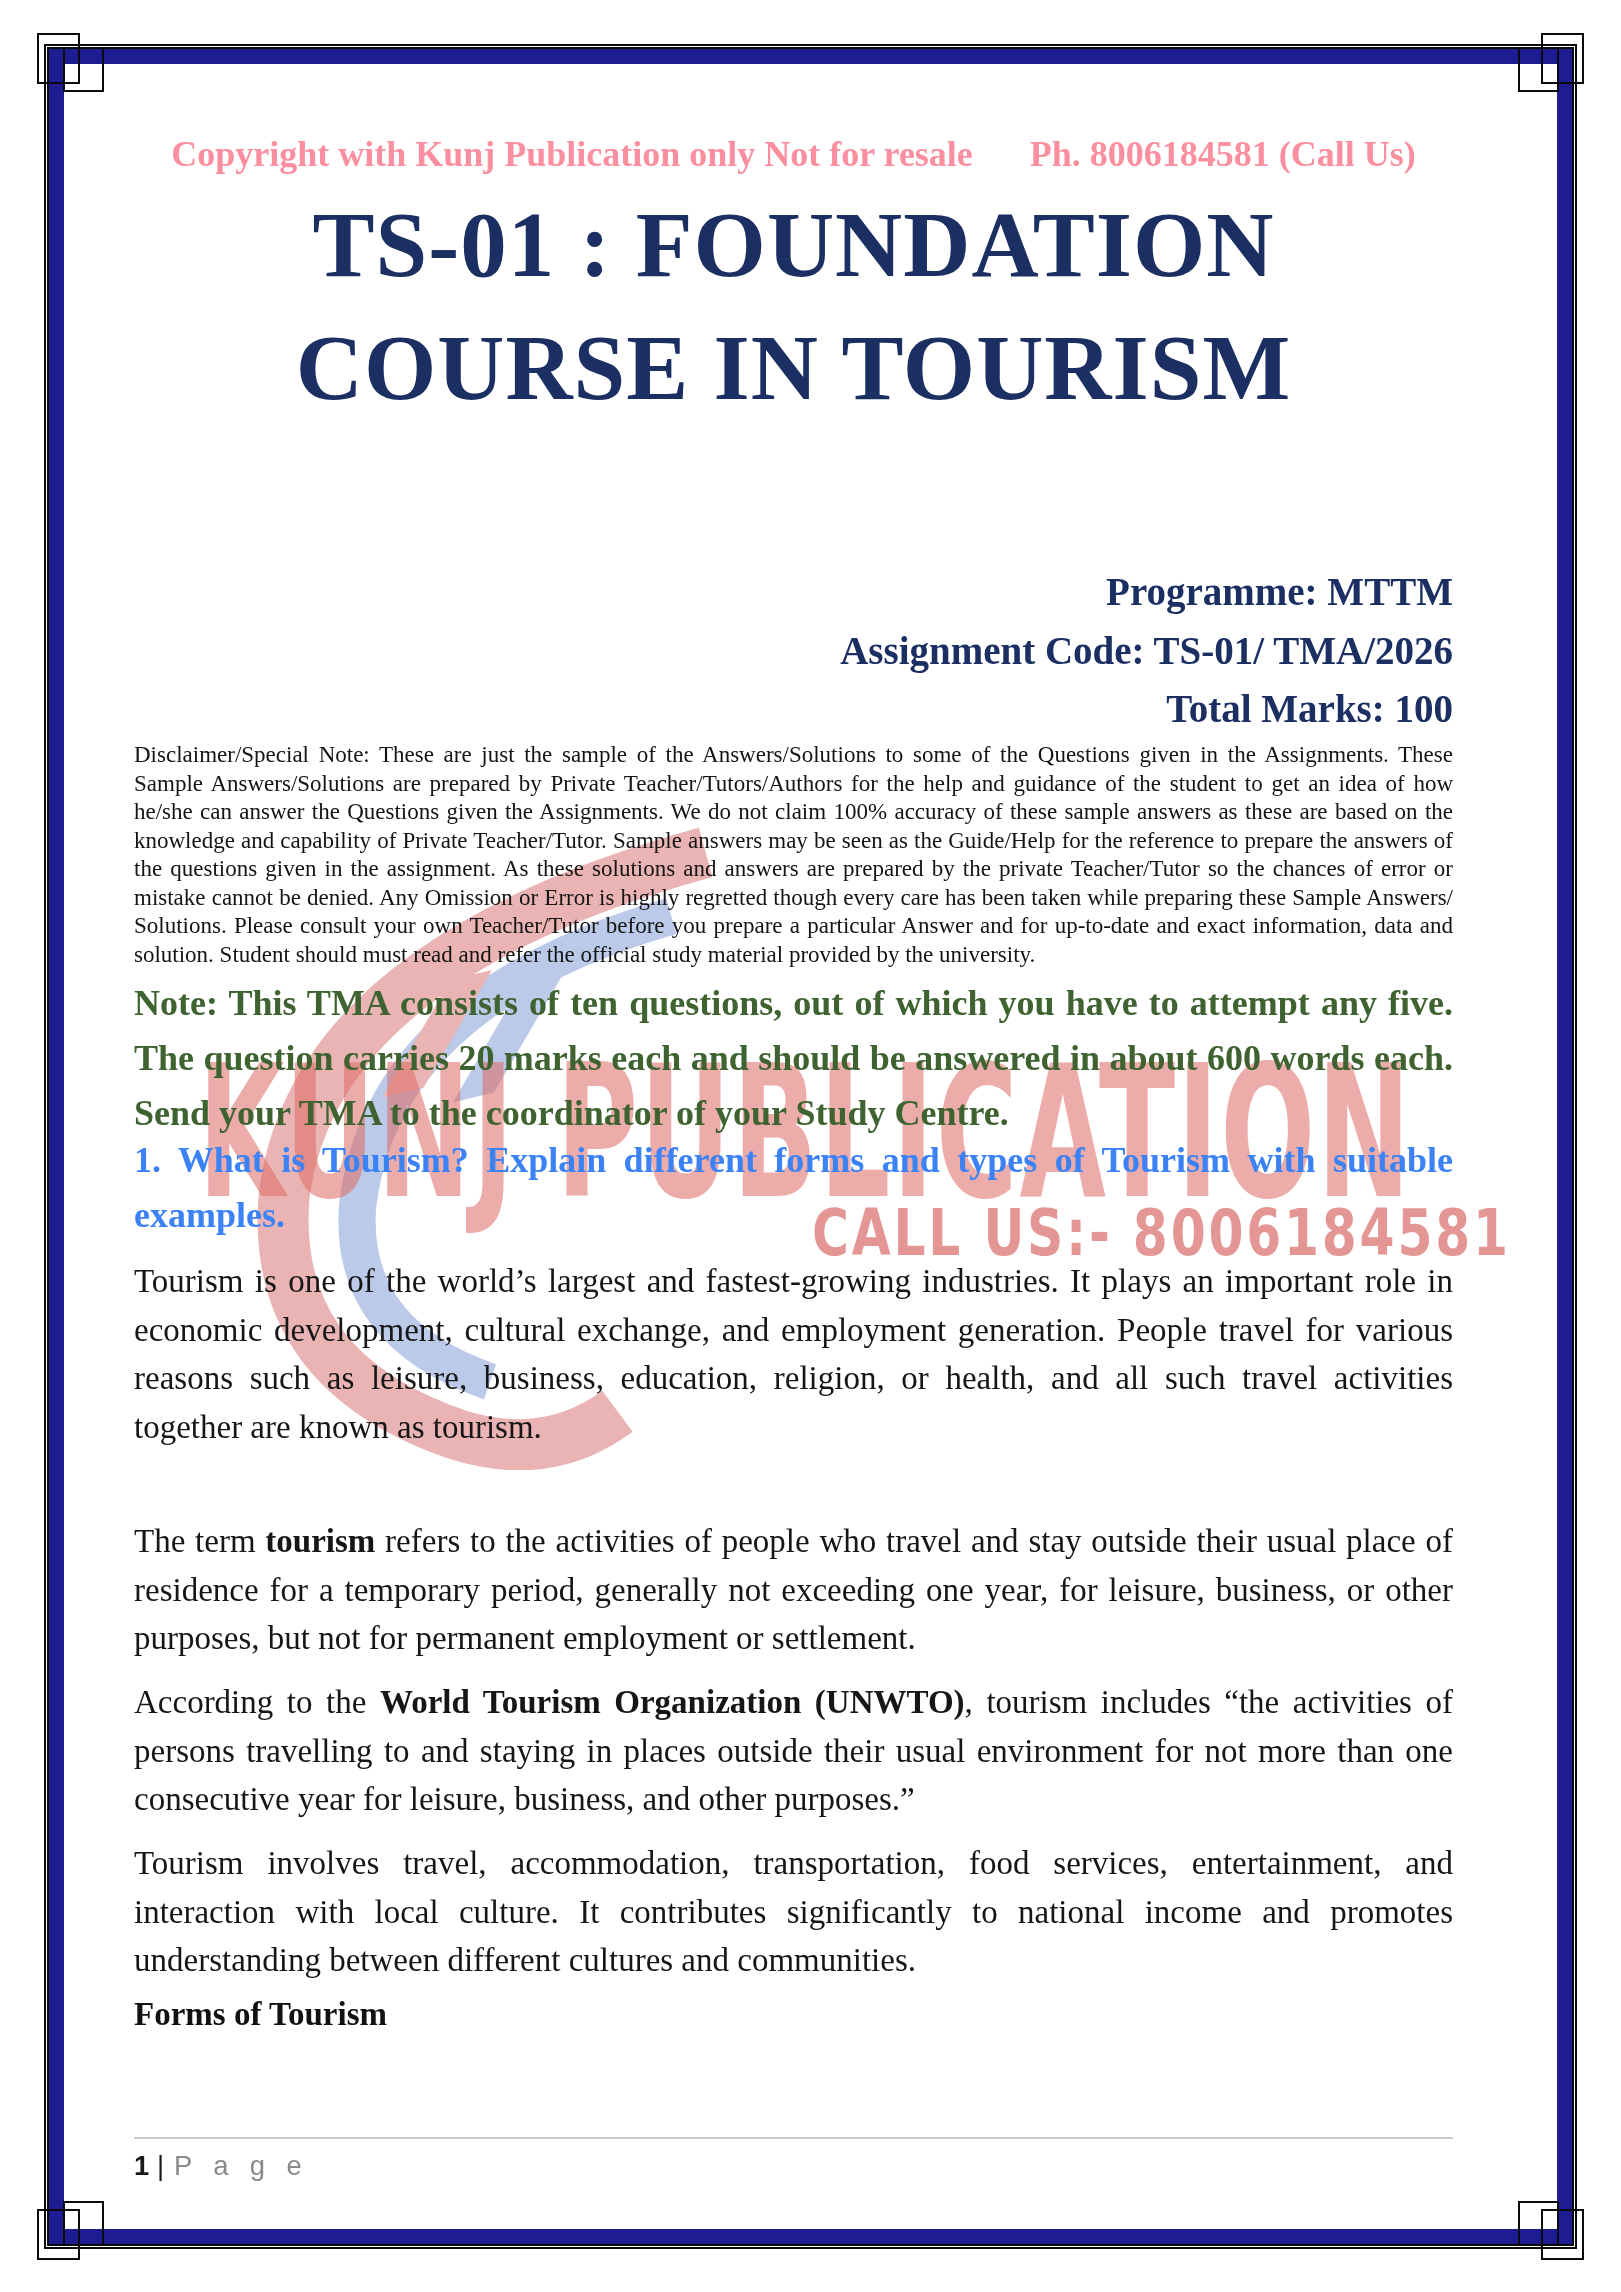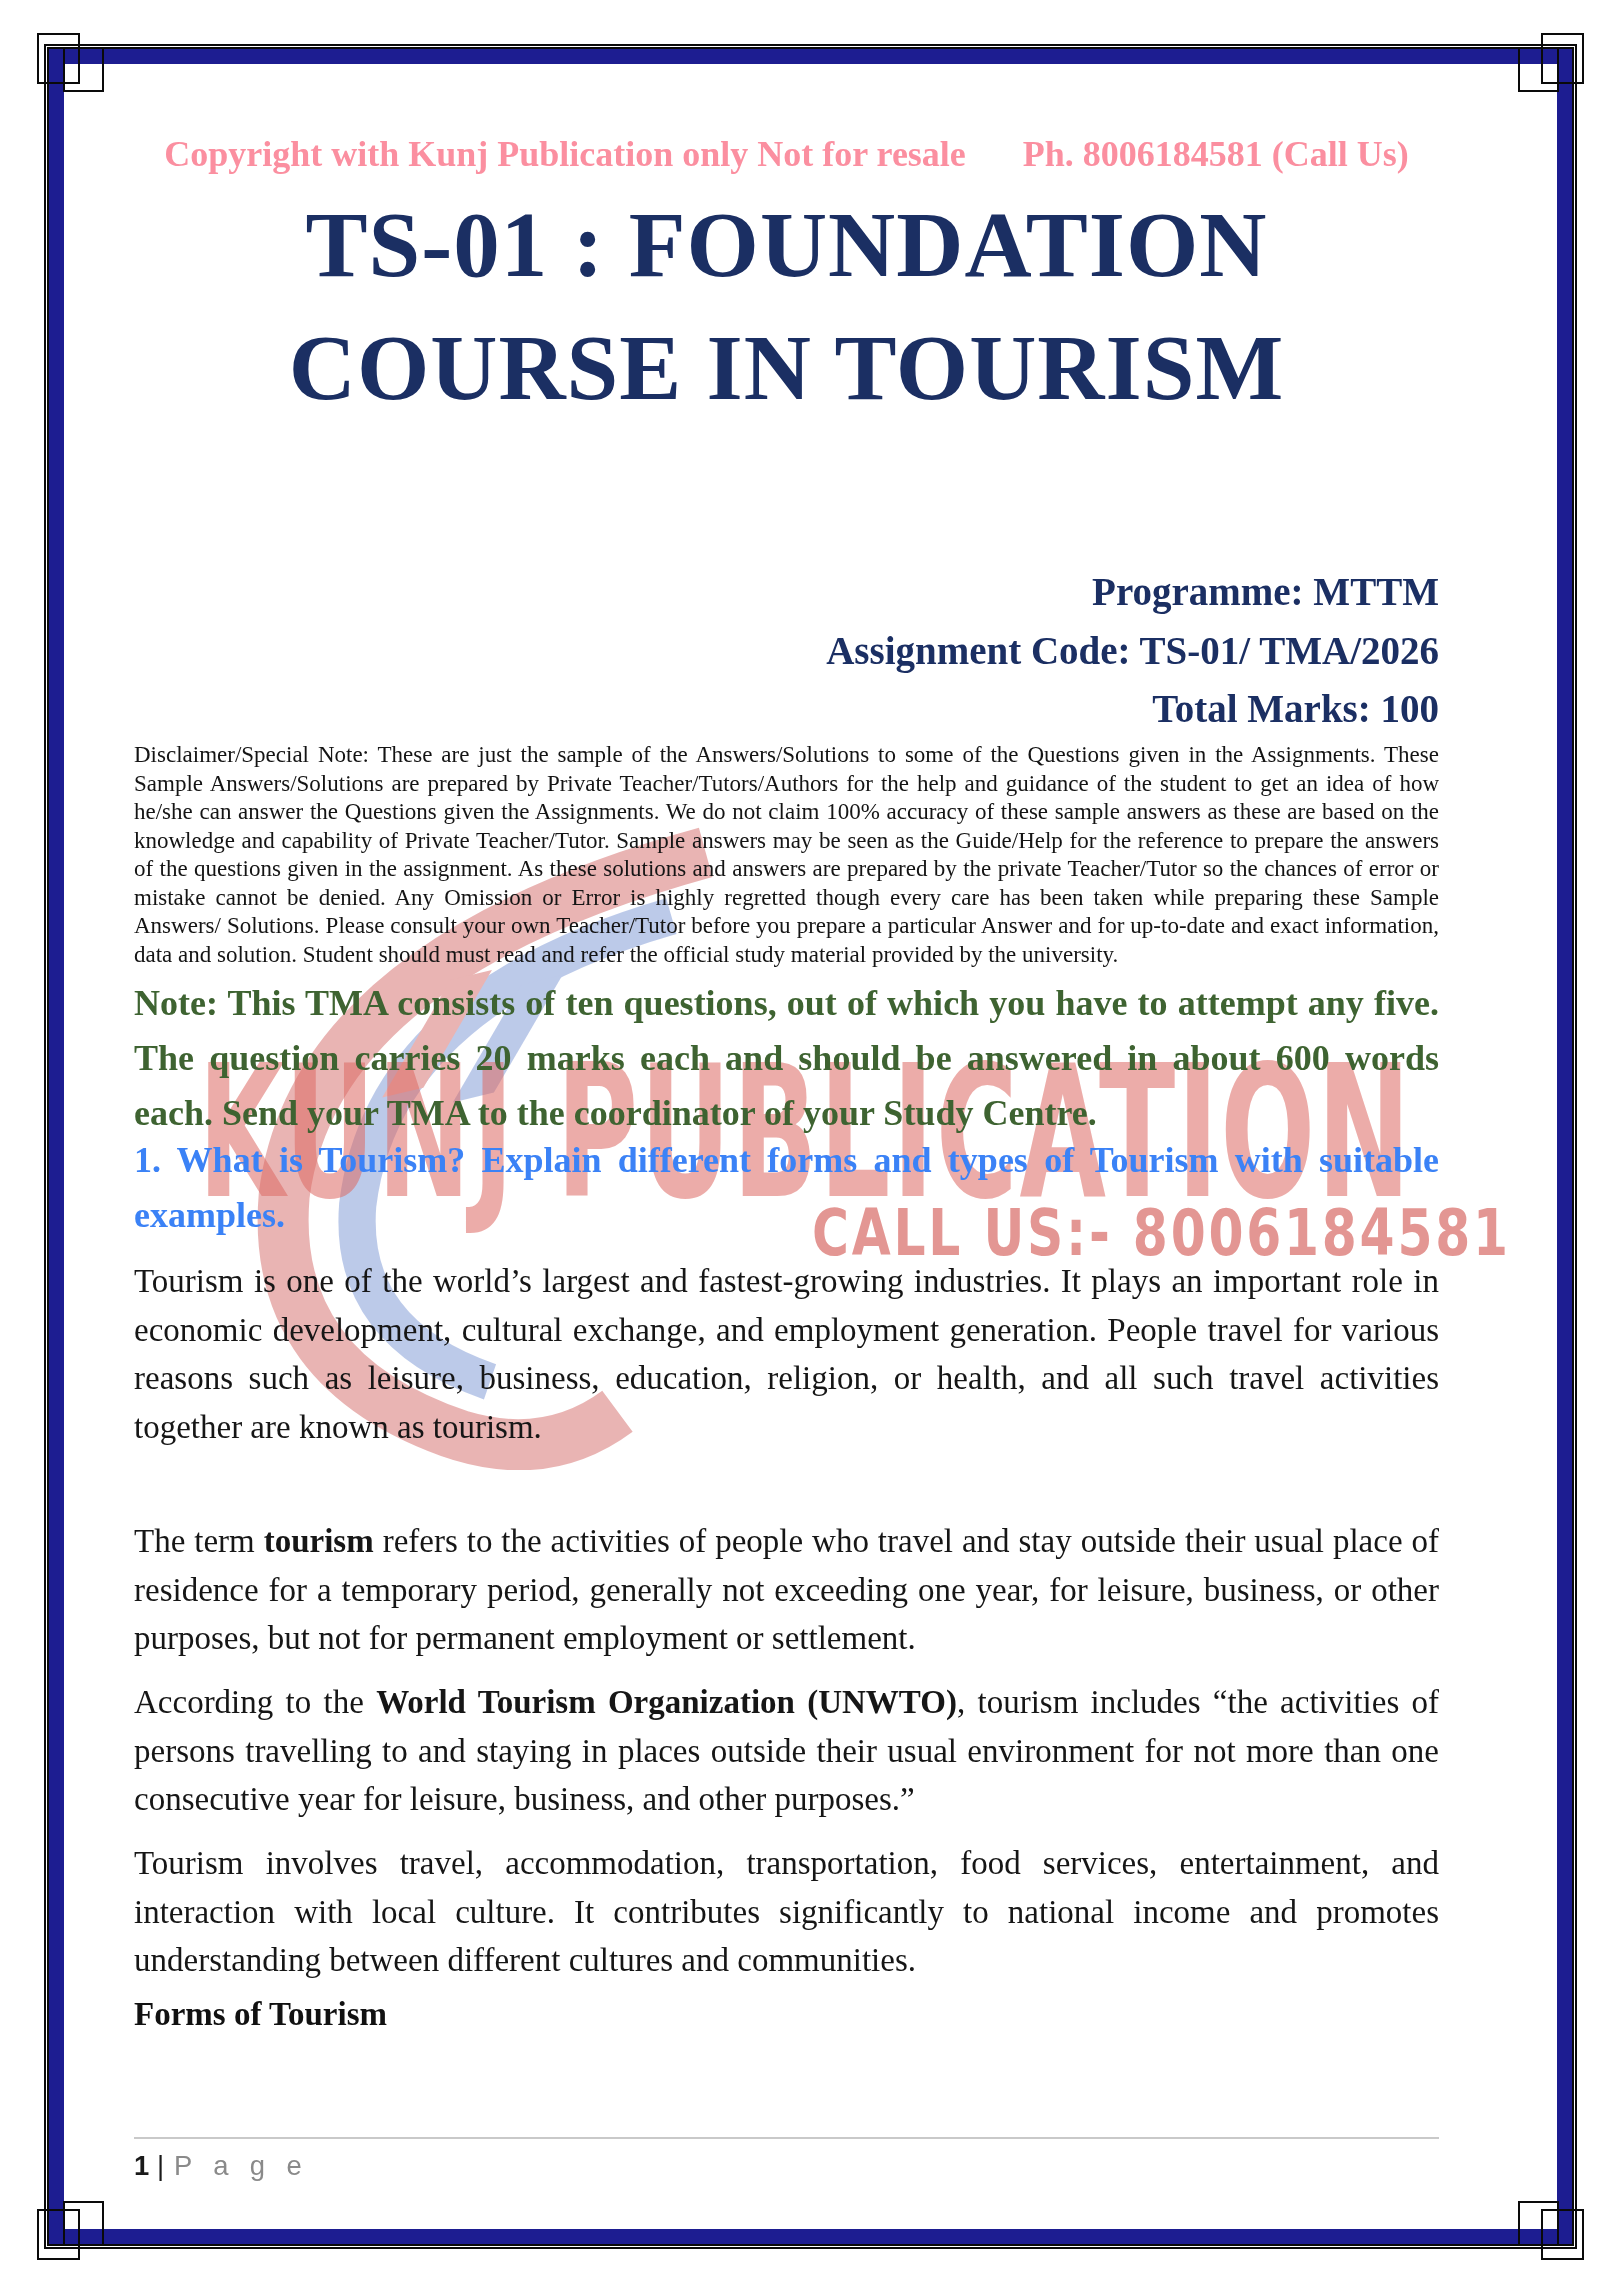--- a/index.html
+++ b/index.html
@@ -31,21 +31,21 @@
   }
   .wm-call{
     position:absolute;left:812px;top:1196px;white-space:nowrap;
     font-family:"DejaVu Sans", sans-serif;font-weight:bold;
     font-size:53px;letter-spacing:2.9px;color:#d2524c;opacity:.6;
     transform:scale(.95,1.2);transform-origin:left top;
   }
 
   
   .content{position:absolute;inset:0;z-index:1;}
-  .blk{position:absolute;left:134px;right:182px;}
+  .blk{position:absolute;left:134px;right:168px;}
 
   .copyright-line{
     top:133px;display:flex;justify-content:center;gap:57px;
     font-weight:bold;font-size:36px;color:#fb8fa0;white-space:nowrap;
   }
   .doc-title{
     top:184px;text-align:center;color:#1b2f63;font-weight:bold;
     font-size:93px;line-height:1.32;letter-spacing:1px;
   }
   .meta-block{

